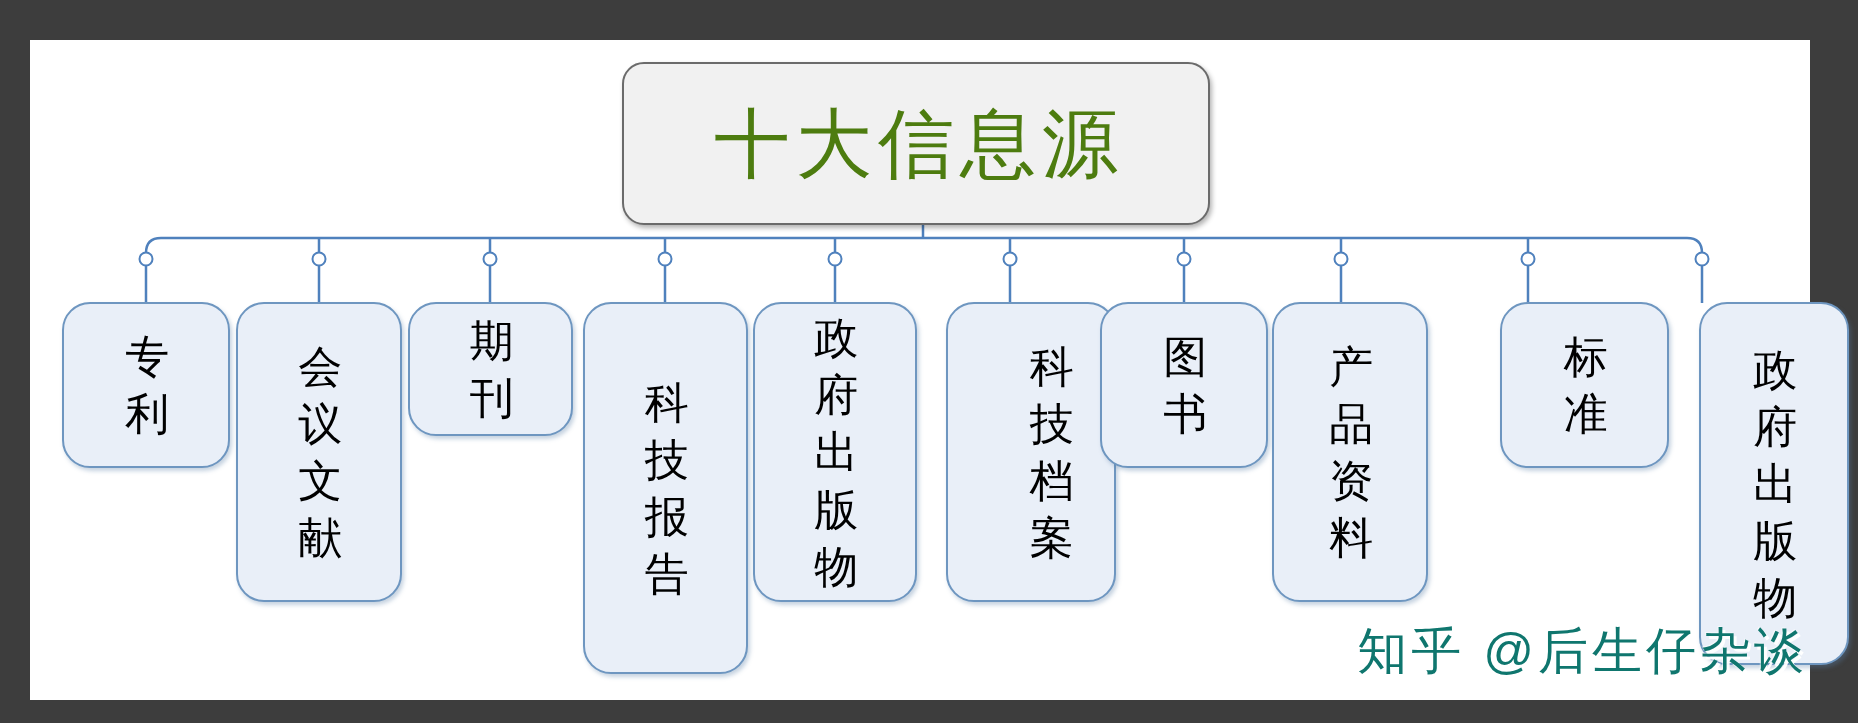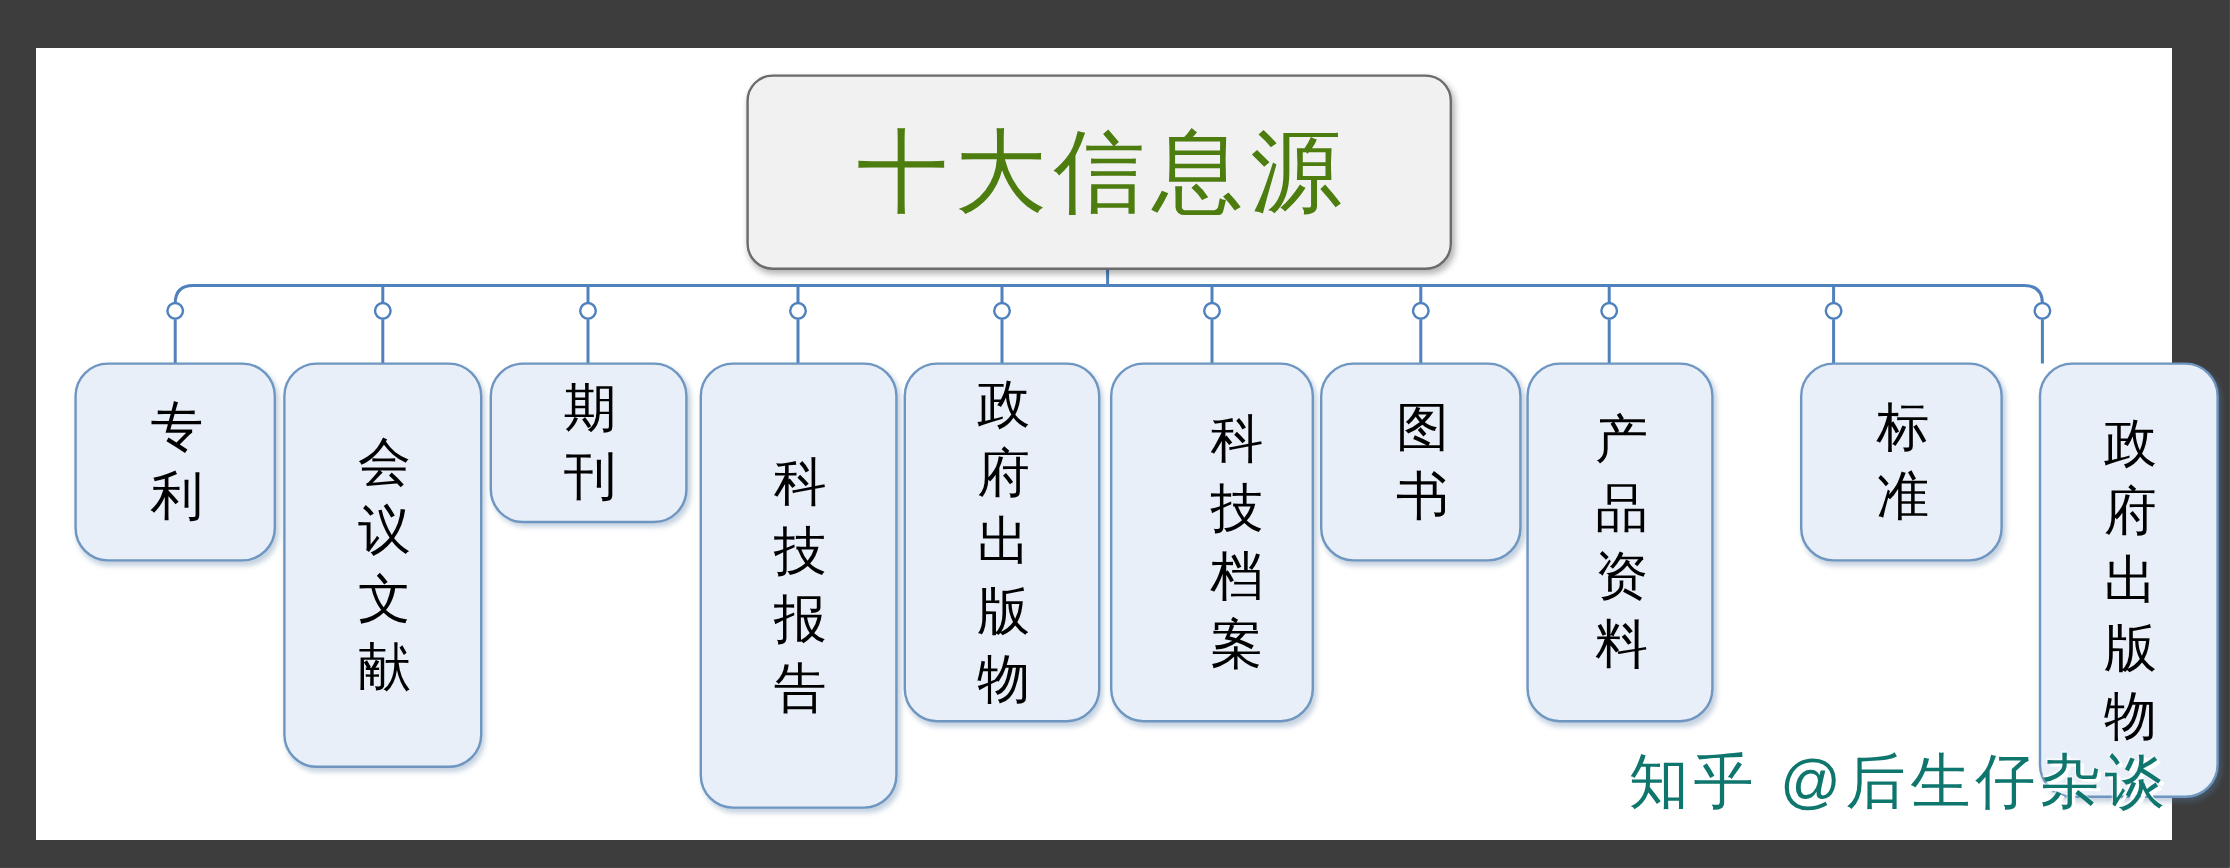--- a/index.html
+++ b/index.html
@@ -116,33 +116,33 @@
       </g>
     </svg>
 
     <div class="root-node">
       <span class="root-label">十大信息源</span>
     </div>
 
     <div class="child-node" style="left:32px;   width:168px; height:166px;">
       <span class="node-label">专利</span>
     </div>
-    <div class="child-node" style="left:206px;  width:166px; height:338px;">
+    <div class="child-node" style="left:206px;  width:166px; height:300px;">
       <span class="node-label">会议文献</span>
     </div>
     <div class="child-node" style="left:378px;  width:165px; height:134px;">
       <span class="node-label">期刊</span>
     </div>
     <div class="child-node" style="left:553px;  width:165px; height:372px;">
       <span class="node-label">科技报告</span>
     </div>
     <div class="child-node" style="left:723px;  width:164px; height:300px;">
       <span class="node-label">政府出版物</span>
     </div>
-    <div class="child-node" style="left:895px;  width:170px; height:300px;padding-left:39px;">
+    <div class="child-node" style="left:916px;  width:170px; height:300px;padding-left:39px;">
       <span class="node-label">科技档案</span>
     </div>
     <div class="child-node" style="left:1070px; width:168px; height:166px;">
       <span class="node-label">图书</span>
     </div>
     <div class="child-node" style="left:1242px; width:156px; height:300px;">
       <span class="node-label">产品资料</span>
     </div>
     <div class="child-node" style="left:1470px; width:169px; height:166px;">
       <span class="node-label">标准</span>

